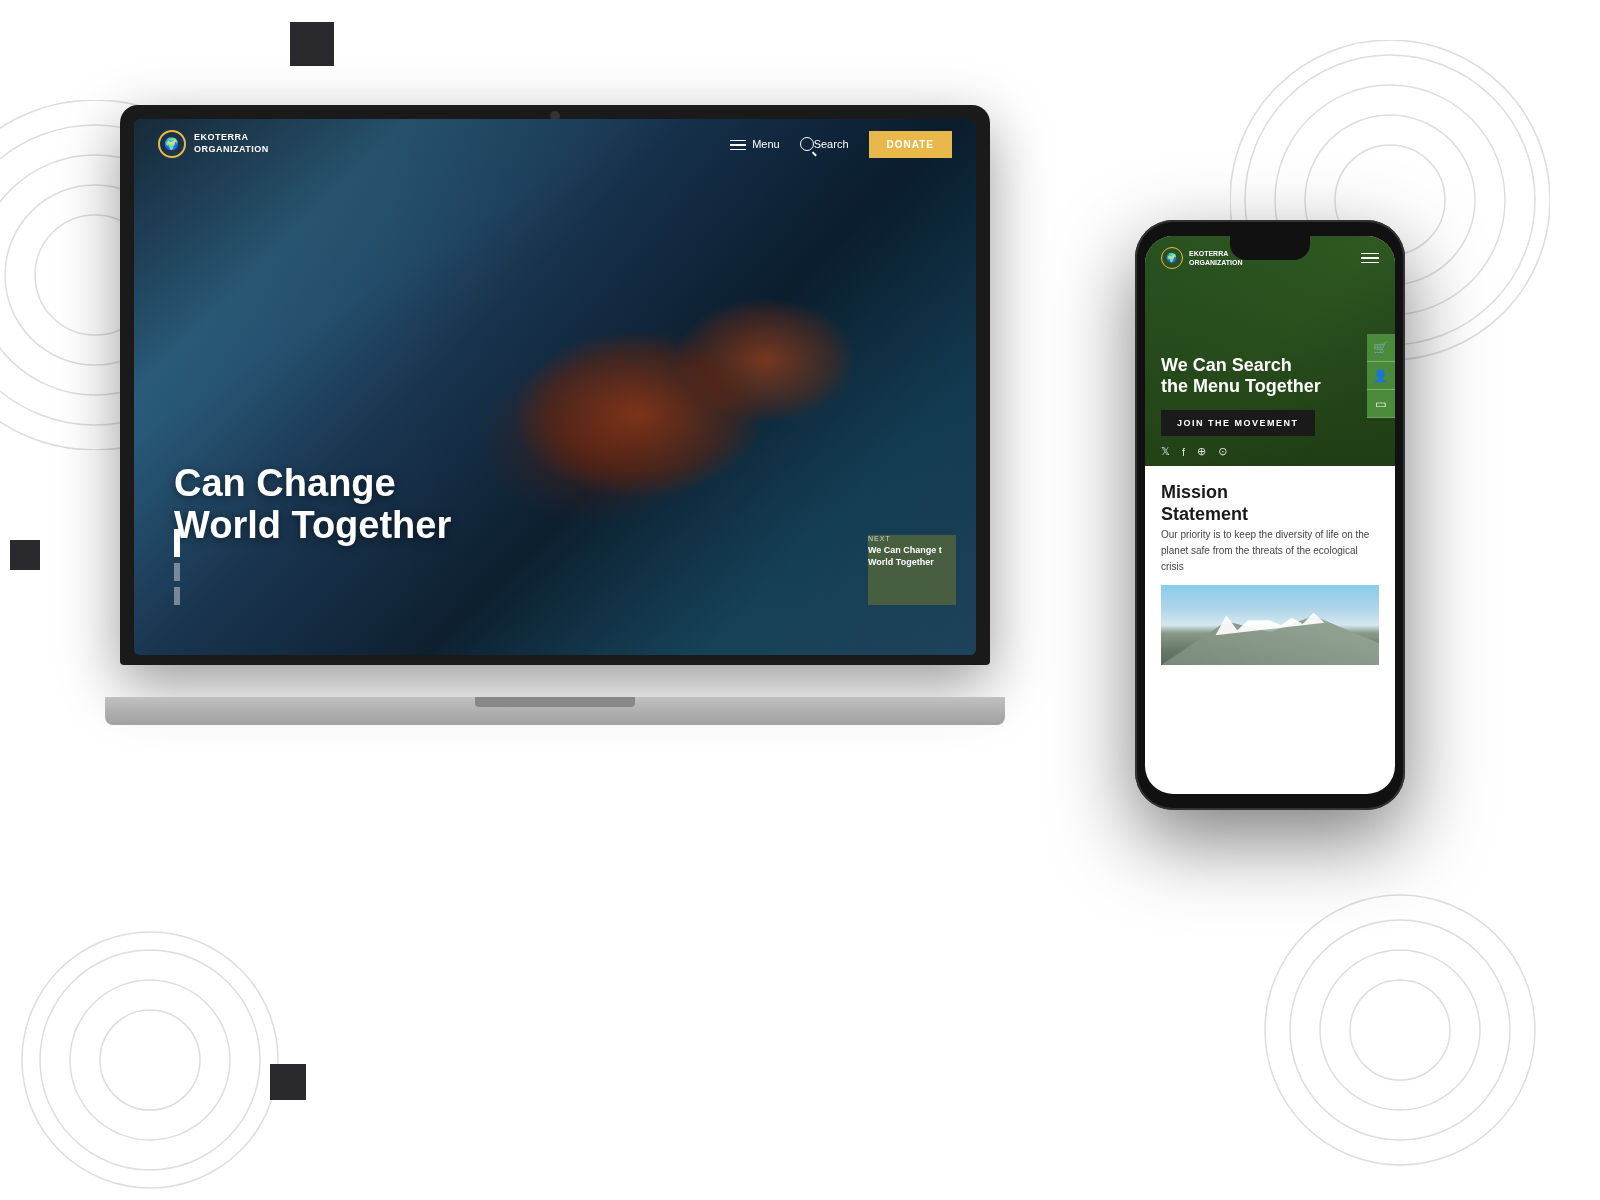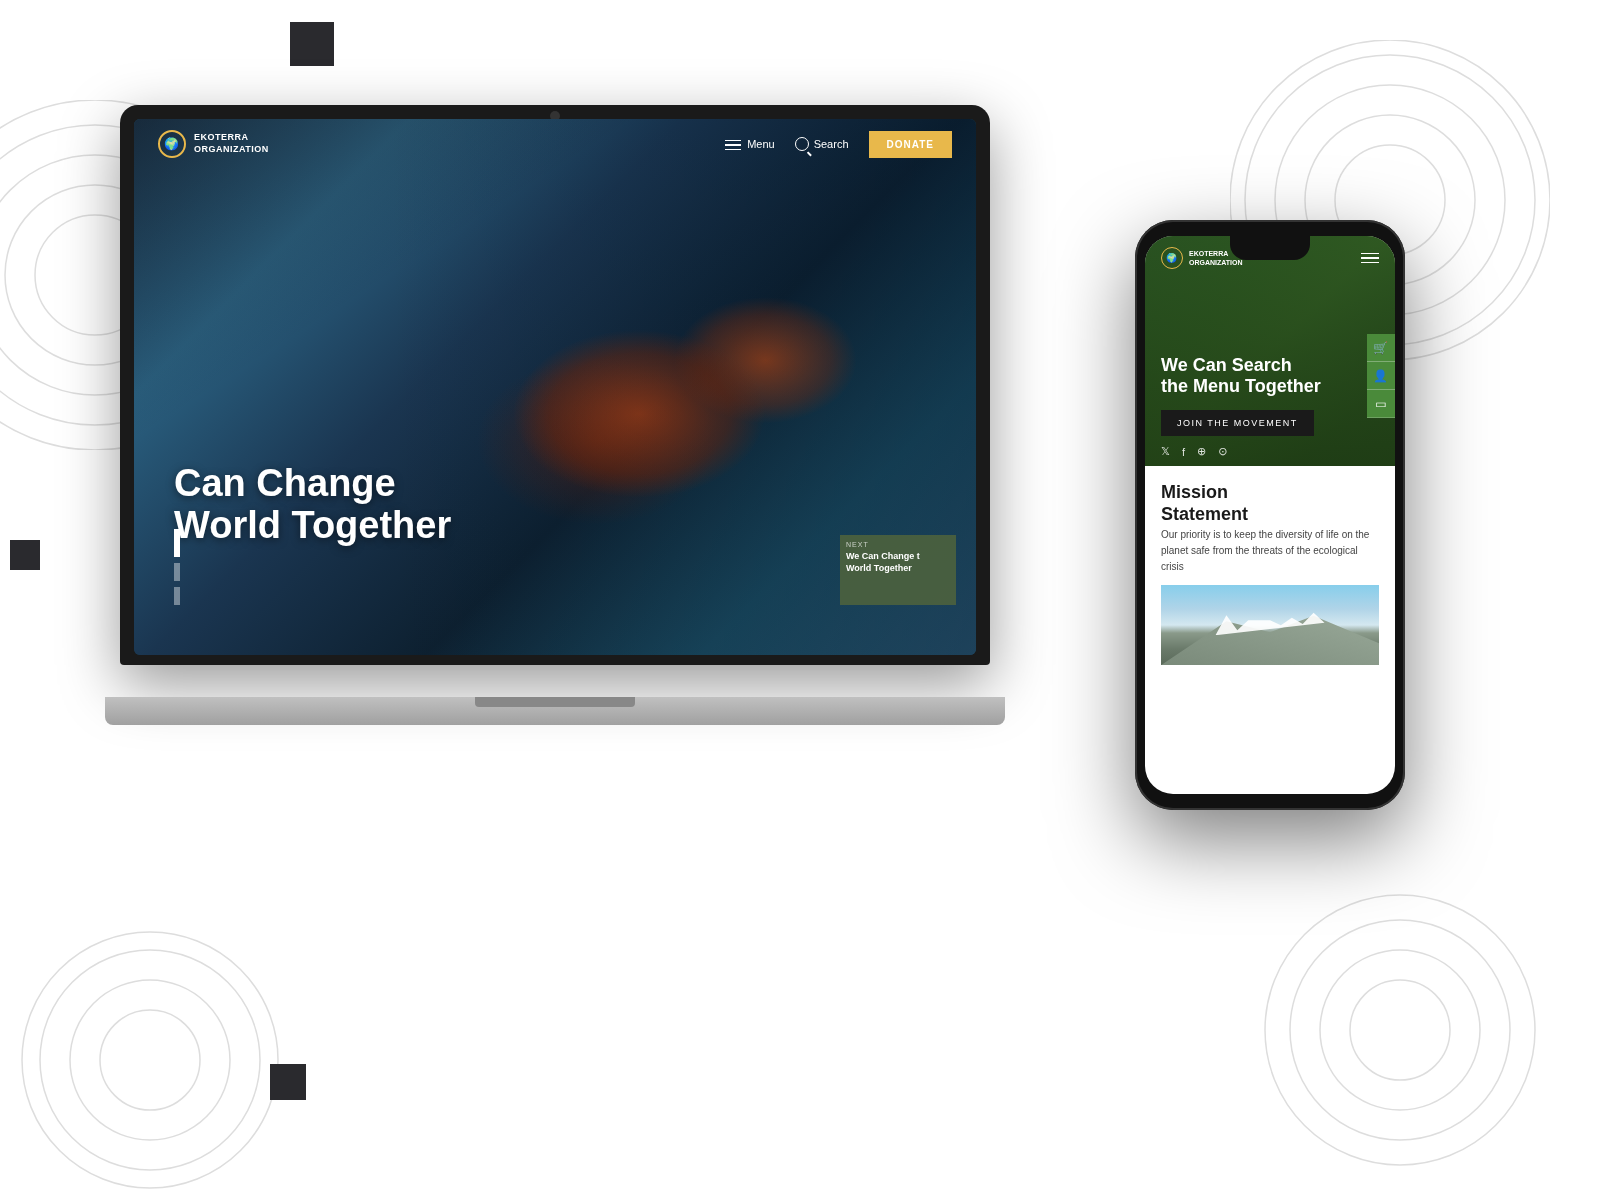--- a/index.html
+++ b/index.html
@@ -132,21 +132,20 @@
     }
     .ls-menu-lines span {
       display: block;
       width: 16px;
       height: 1.5px;
       background: #fff;
     }
     .ls-search-btn {
       display: flex;
       align-items: center;
-      gap: 5px;
       color: #fff;
       font-size: 11px;
     }
     .ls-search-icon {
       width: 14px;
       height: 14px;
       border: 1.5px solid #fff;
       border-radius: 50%;
       position: relative;
     }
@@ -212,24 +211,23 @@
       margin-top: 8px;
       line-height: 1.6;
       max-width: 260px;
     }
 
     
     .ls-next-slide {
       position: absolute;
       bottom: 50px;
       right: 20px;
-      width: 116px;
+      width: 88px;
       height: 70px;
       background: rgba(80,100,60,0.85);
-      padding: 6px;
       overflow: hidden;
     }
     .ls-next-label {
       color: rgba(255,255,255,0.7);
       font-size: 7px;
       text-transform: uppercase;
       letter-spacing: 1px;
       margin-bottom: 3px;
     }
     .ls-next-title {
@@ -366,21 +364,21 @@
       color: #fff;
       font-size: 18px;
       font-weight: 900;
       line-height: 1.2;
       margin-bottom: 12px;
     }
     .ph-cta-btn {
       background: #1a1a1a;
       color: #fff;
       font-size: 9px;
-      font-weight: normal;
+      font-weight: bold;
       text-transform: uppercase;
       letter-spacing: 1.5px;
       padding: 8px 16px;
       display: inline-block;
     }
 
     .ph-social {
       position: absolute;
       bottom: 8px;
       left: 16px;

